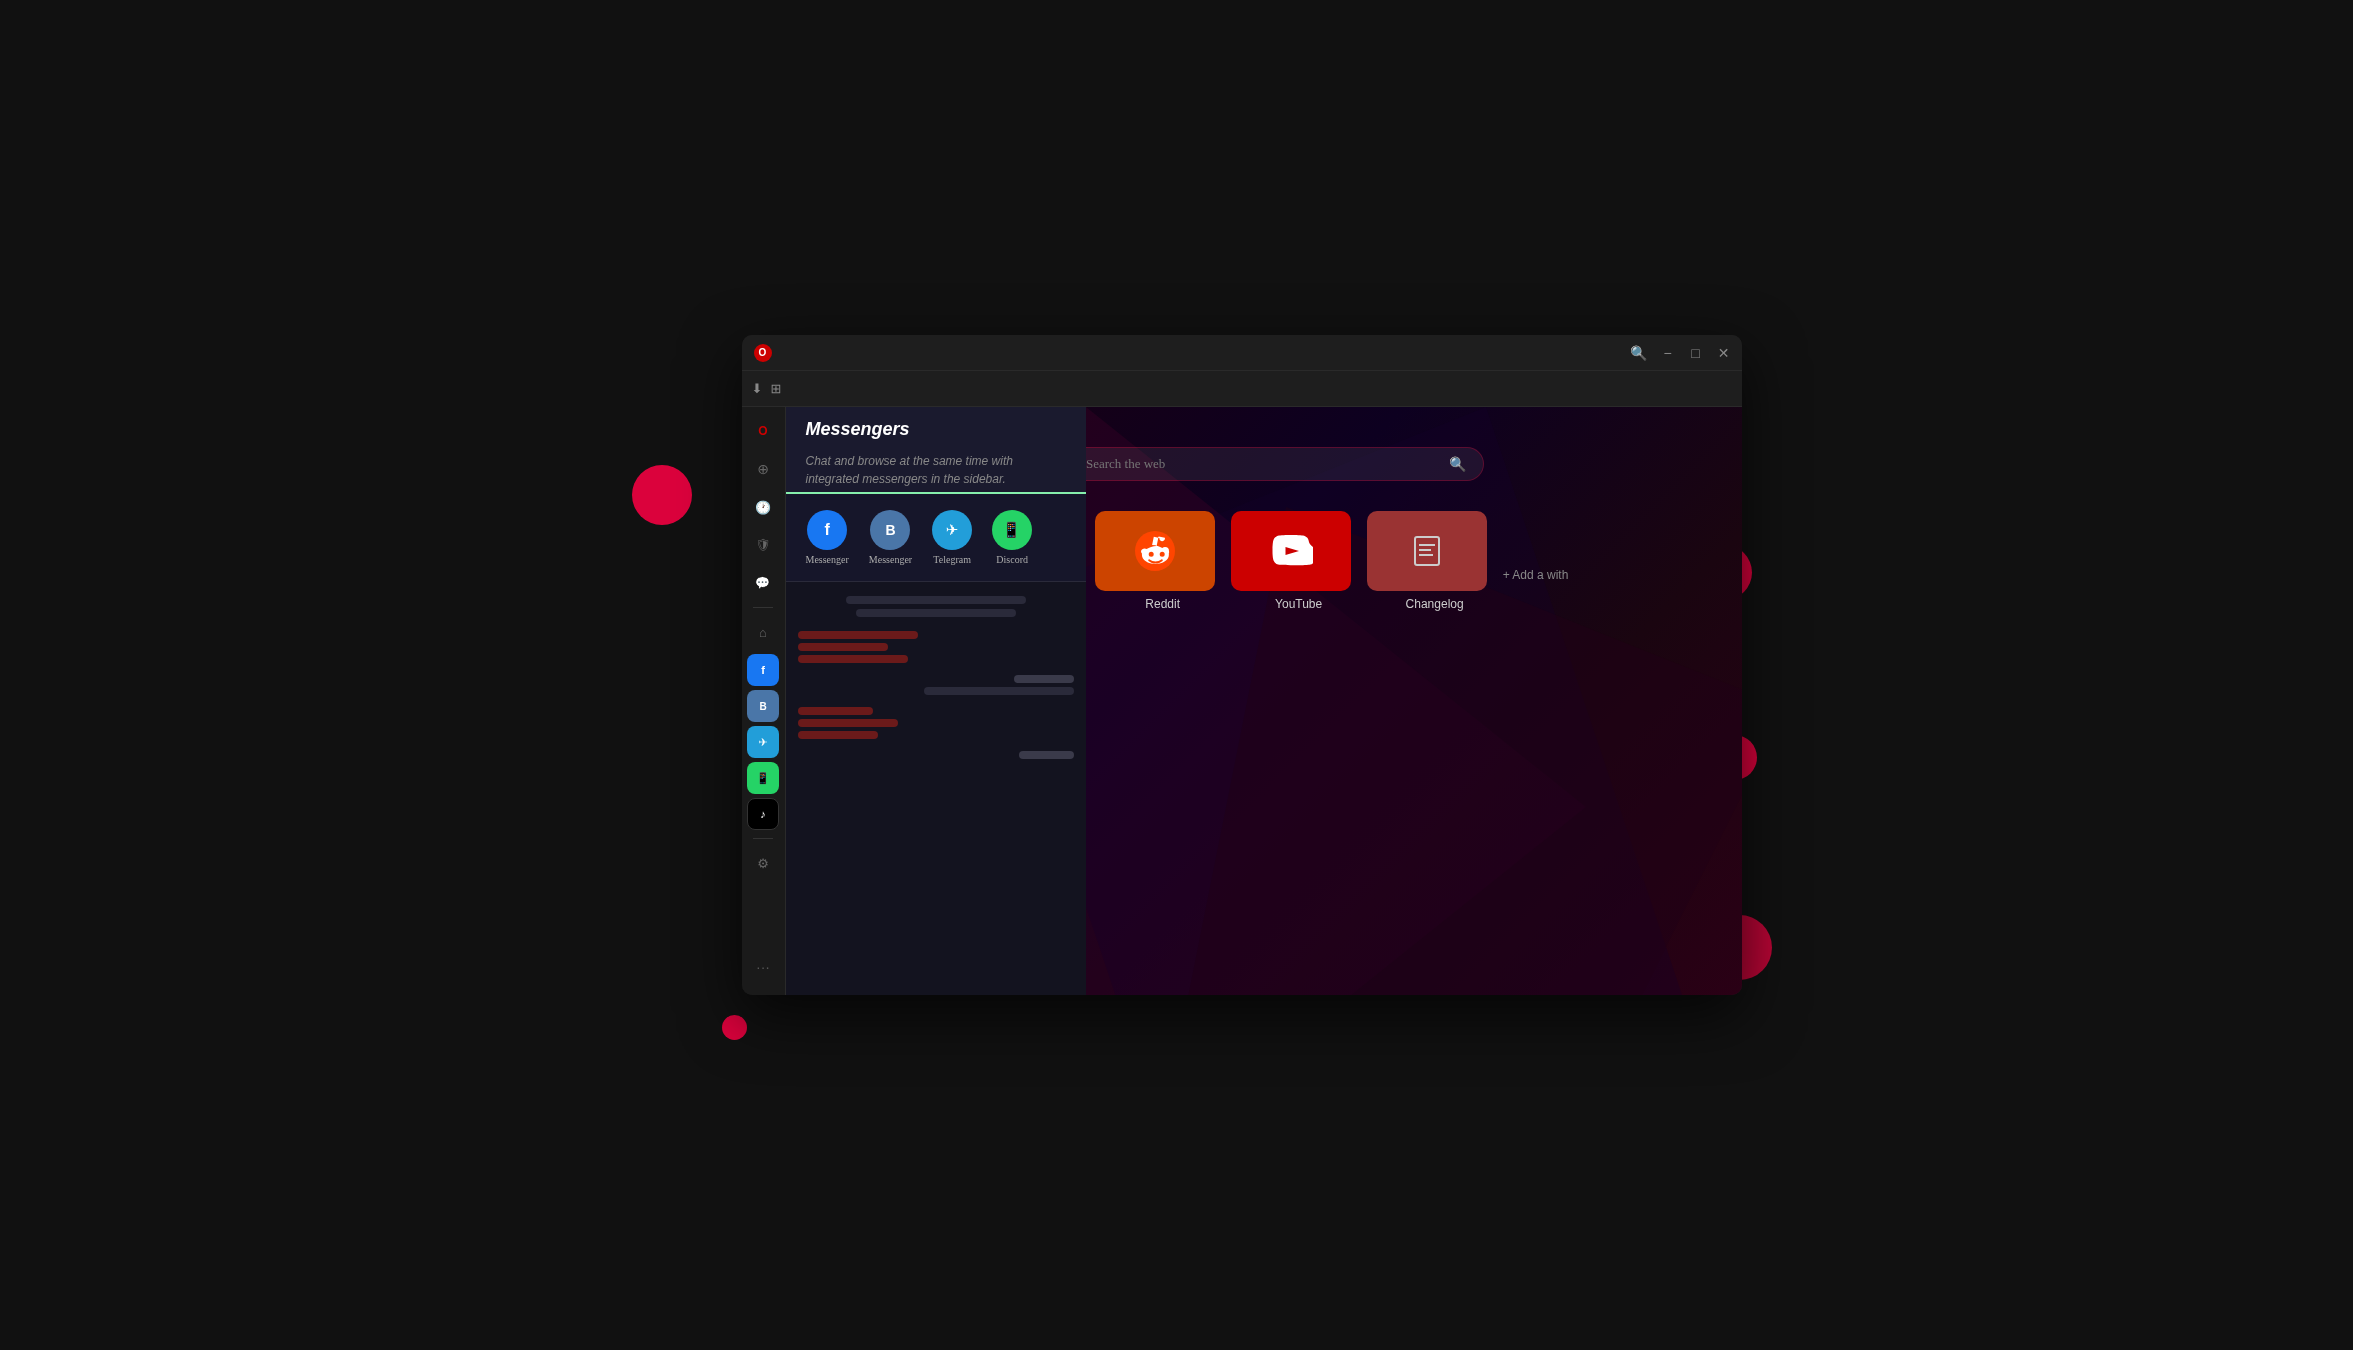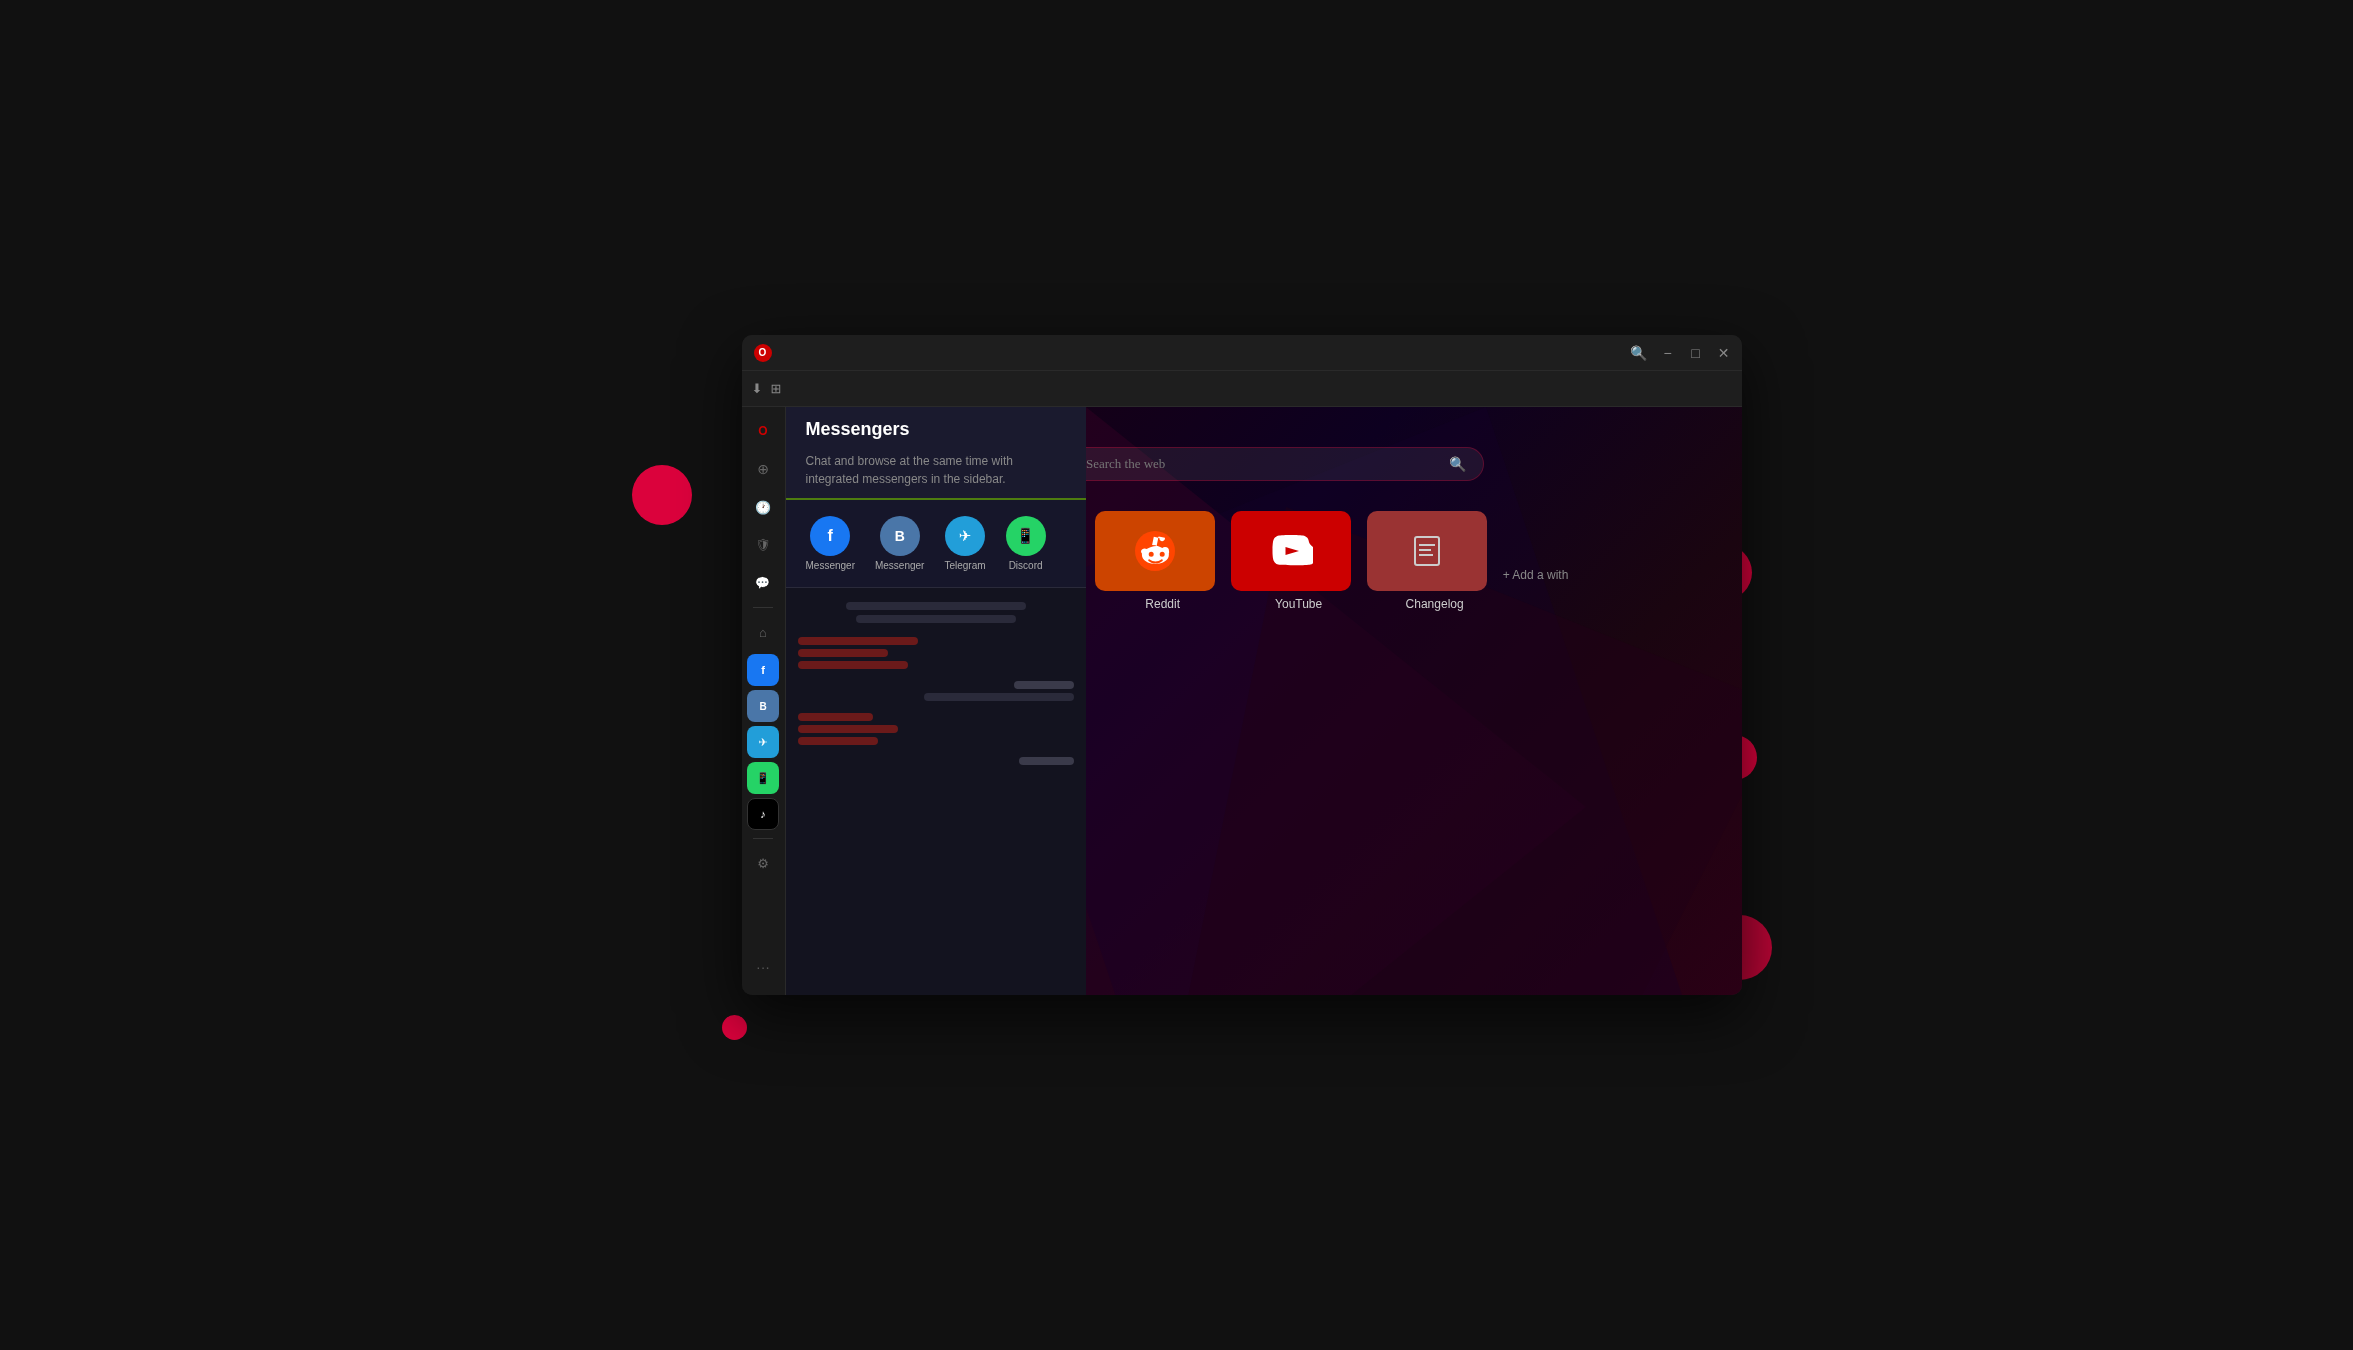--- a/index.html
+++ b/index.html
@@ -233,22 +233,23 @@
       height: 700px;
       background: #1a1a2e;
       border-radius: 0 8px 8px 0;
       z-index: 10;
       display: flex;
       flex-direction: column;
       overflow: hidden;
     }
 
     .panel-header {
-      padding: 20px 20px 10px;
-      border-bottom: 2px solid #4d7c0f;
+      padding: 20px 20px 4px;
+      border-bottom: 2px solid #86efac;
+      font-style: italic;
     }
     .panel-title {
       color: #fff;
       font-size: 18px;
       font-weight: 600;
       margin-bottom: 12px;
     }
     .panel-desc {
       color: #888;
       font-size: 12px;
@@ -275,20 +276,21 @@
       display: flex; align-items: center; justify-content: center;
       font-size: 18px;
     }
     .m-icon-fb { background: #1877f2; }
     .m-icon-vk { background: #4a76a8; }
     .m-icon-tg { background: #229ed9; }
     .m-icon-wa { background: #25d366; }
     .m-icon-label {
       color: #aaa;
       font-size: 10px;
+      font-family: Liberation Serif, serif;
     }
 
     
     .chat-area {
       flex: 1;
       background: #13131f;
       padding: 14px 12px;
       display: flex;
       flex-direction: column;
       gap: 6px;

